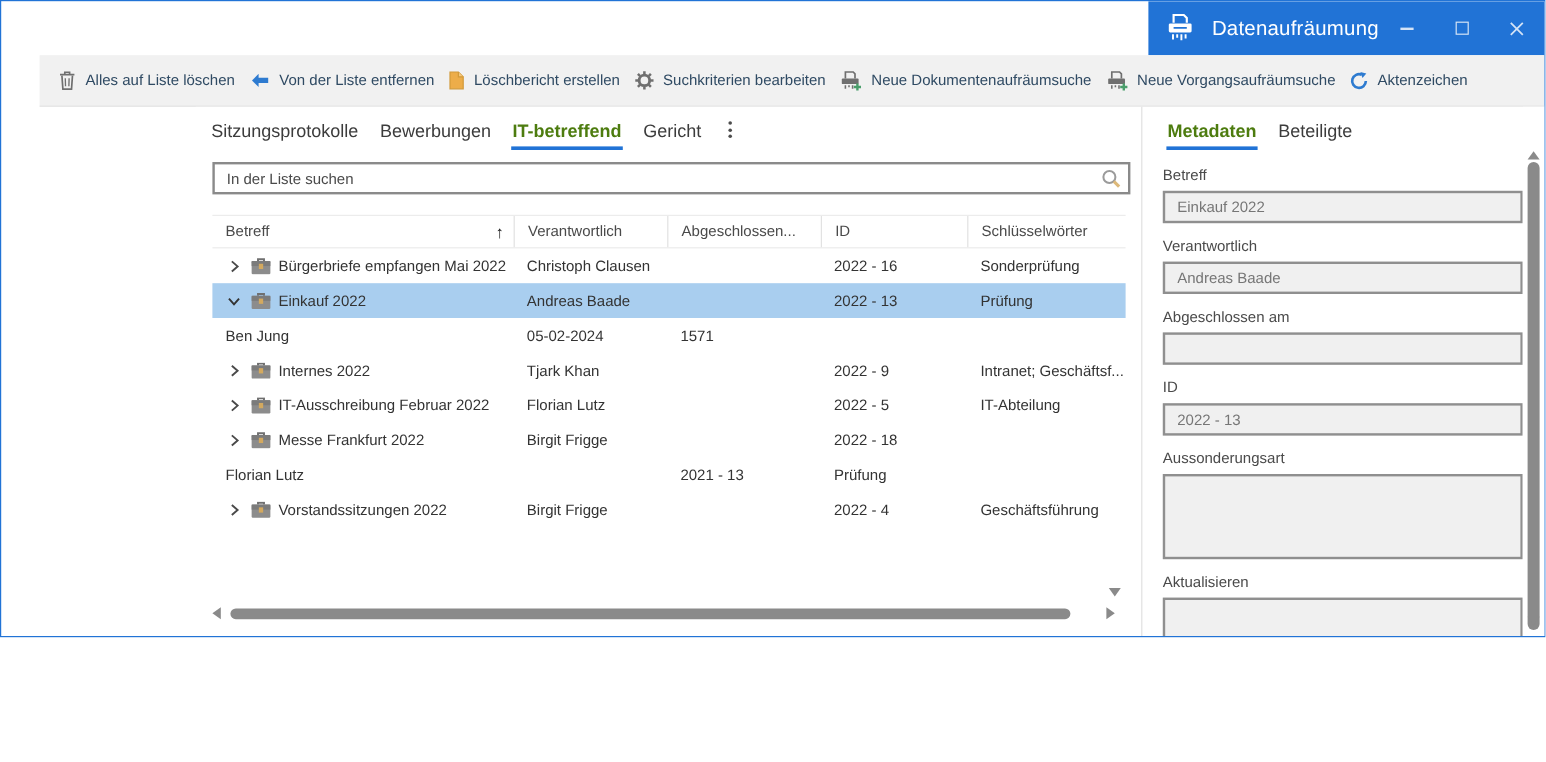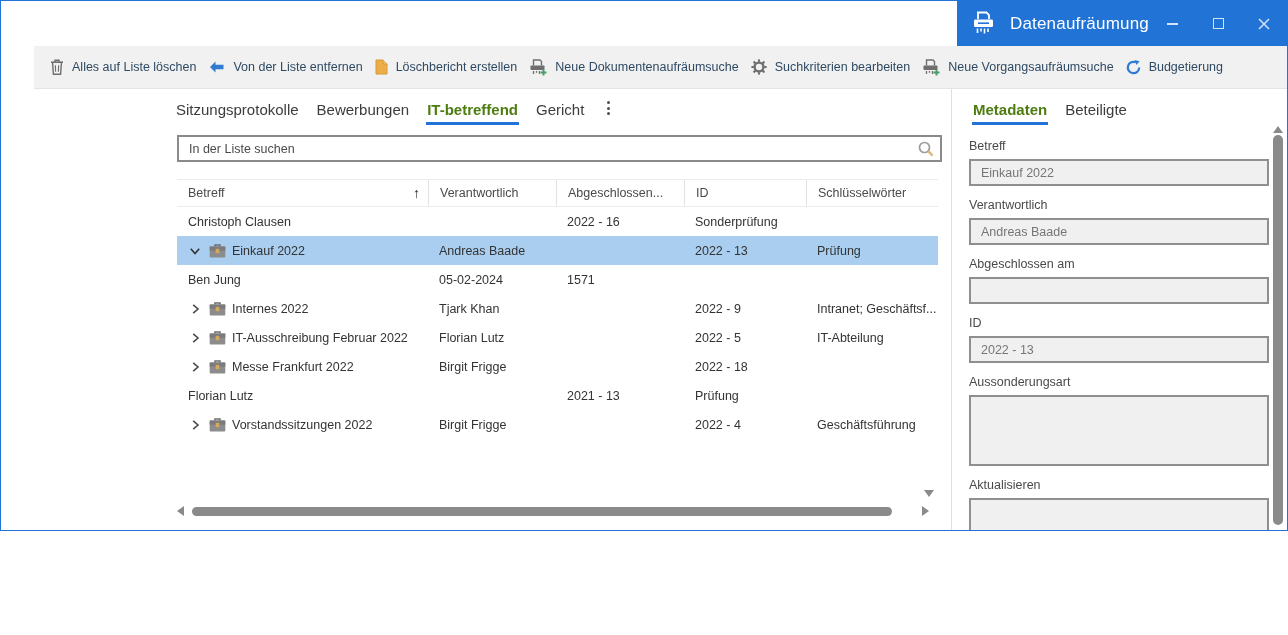--- a/index.html
+++ b/index.html
@@ -146,38 +146,20 @@
       <span class="tb-ico">
         <svg width="13" height="16" viewBox="0 0 13 16">
           <path d="M1 15 V1 h7 L12 5 V15 Z" fill="#edad49" stroke="#d29a3a"></path>
           <path d="M8 1 v4 h4" fill="#f5c87e" stroke="#d29a3a"></path>
         </svg>
       </span>
       <span>Löschbericht erstellen</span>
     </button>
     <button class="tb-btn">
       <span class="tb-ico">
-        <svg width="18" height="17" viewBox="0 0 18 17">
-          <path d="M4.5 6.5 V1 h6.5 l1.5 1.5 V6.5" fill="none" stroke="#6f6f6f" stroke-width="1.4"></path>
-          <rect x="1.5" y="6.5" width="14" height="4.6" rx="0.8" fill="#6f6f6f"></rect>
-          <g stroke="#6f6f6f" stroke-width="1.3">
-            <line x1="4.5" y1="12" x2="4.5" y2="15"></line>
-              <line x1="7.5" y1="12" x2="7.5" y2="13.8"></line>
-              <line x1="10.5" y1="12" x2="10.5" y2="15"></line>
-          </g>
-          <g stroke="#4a9e6b" stroke-width="2">
-            <line x1="14.5" y1="10.5" x2="14.5" y2="16.5"></line>
-              <line x1="11.5" y1="13.5" x2="17.5" y2="13.5"></line>
-          </g>
-        </svg>
-      </span>
-      <span>Neue Dokumentenaufräumsuche</span>
-    </button>
-    <button class="tb-btn">
-      <span class="tb-ico">
         <svg width="16" height="16" viewBox="0 0 16 16">
           <circle cx="8" cy="8" r="4.4" fill="none" stroke="#6f6f6f" stroke-width="2.4"></circle>
           <g stroke="#6f6f6f" stroke-width="2.1">
             <line x1="8" y1="0.4" x2="8" y2="2.8"></line>
               <line x1="8" y1="13.2" x2="8" y2="15.6"></line>
             <line x1="0.4" y1="8" x2="2.8" y2="8"></line>
               <line x1="13.2" y1="8" x2="15.6" y2="8"></line>
             <line x1="2.6" y1="2.6" x2="4.4" y2="4.4"></line>
               <line x1="11.6" y1="11.6" x2="13.4" y2="13.4"></line>
             <line x1="2.6" y1="13.4" x2="4.4" y2="11.6"></line>
@@ -197,30 +179,48 @@
             <line x1="4.5" y1="12" x2="4.5" y2="15"></line>
               <line x1="7.5" y1="12" x2="7.5" y2="13.8"></line>
               <line x1="10.5" y1="12" x2="10.5" y2="15"></line>
           </g>
           <g stroke="#4a9e6b" stroke-width="2">
             <line x1="14.5" y1="10.5" x2="14.5" y2="16.5"></line>
               <line x1="11.5" y1="13.5" x2="17.5" y2="13.5"></line>
           </g>
         </svg>
       </span>
+      <span>Neue Dokumentenaufräumsuche</span>
+    </button>
+    <button class="tb-btn">
+      <span class="tb-ico">
+        <svg width="18" height="17" viewBox="0 0 18 17">
+          <path d="M4.5 6.5 V1 h6.5 l1.5 1.5 V6.5" fill="none" stroke="#6f6f6f" stroke-width="1.4"></path>
+          <rect x="1.5" y="6.5" width="14" height="4.6" rx="0.8" fill="#6f6f6f"></rect>
+          <g stroke="#6f6f6f" stroke-width="1.3">
+            <line x1="4.5" y1="12" x2="4.5" y2="15"></line>
+              <line x1="7.5" y1="12" x2="7.5" y2="13.8"></line>
+              <line x1="10.5" y1="12" x2="10.5" y2="15"></line>
+          </g>
+          <g stroke="#4a9e6b" stroke-width="2">
+            <line x1="14.5" y1="10.5" x2="14.5" y2="16.5"></line>
+              <line x1="11.5" y1="13.5" x2="17.5" y2="13.5"></line>
+          </g>
+        </svg>
+      </span>
       <span>Neue Vorgangsaufräumsuche</span>
     </button>
     <button class="tb-btn">
       <span class="tb-ico">
         <svg width="15" height="15" viewBox="0 0 15 15">
           <path d="M13.2 7.5 A5.7 5.7 0 1 1 9.8 2.3" fill="none" stroke="#2e7bd0" stroke-width="2.2"></path>
           <path d="M8.6 0 L13.6 1.2 L10.4 5 Z" fill="#2e7bd0"></path>
         </svg>
       </span>
-      <span>Budgetierung</span>
+      <span>Aktenzeichen</span>
     </button>
   </div>
 
   <div class="content">
 
     <div class="left-panel">
       <div class="tabs">
         <div class="tab">Sitzungsprotokolle</div>
         <div class="tab">Bewerbungen</div>
         <div class="tab active">IT-betreffend</div>
@@ -249,20 +249,36 @@
         </div>
         <div class="th">Verantwortlich</div>
         <div class="th">Abgeschlossen...</div>
         <div class="th">ID</div>
         <div class="th">Schlüsselwörter</div>
       </div>
 
       <div class="tbody">
 
         <div class="grid trow">
+          <div class="cell cell-main">
+            <span class="expander">
+              <svg width="14" height="14" viewBox="0 0 14 14">
+                  <path d="M5.2 2.8 L10 7 L5.2 11.2" fill="none" stroke="#4a4a4a" stroke-width="1.6"></path>
+                </svg>
+            </span>
+            <span class="row-icon">
+              <svg width="17" height="14" viewBox="0 0 17 14">
+                <path d="M6 2.5 V1 h5 v1.5" fill="none" stroke="#6f6f6f" stroke-width="1.6"></path>
+                <rect x="0.7" y="2.5" width="15.6" height="11" rx="1" fill="#8c8c8c"></rect>
+                <rect x="0.7" y="2.5" width="15.6" height="4.2" fill="#7b7b7b"></rect>
+                <rect x="6.7" y="4.8" width="3.6" height="4.4" fill="#d3a95f"></rect>
+              </svg>
+            </span>
+            <span>Bürgerbriefe empfangen Mai 2022</span>
+          </div>
           <div class="cell">Christoph Clausen</div>
           <div class="cell"></div>
           <div class="cell">2022 - 16</div>
           <div class="cell">Sonderprüfung</div>
         </div>
 
         <div class="grid trow sel">
           <div class="cell cell-main">
             <span class="expander">
               <svg width="14" height="14" viewBox="0 0 14 14">

